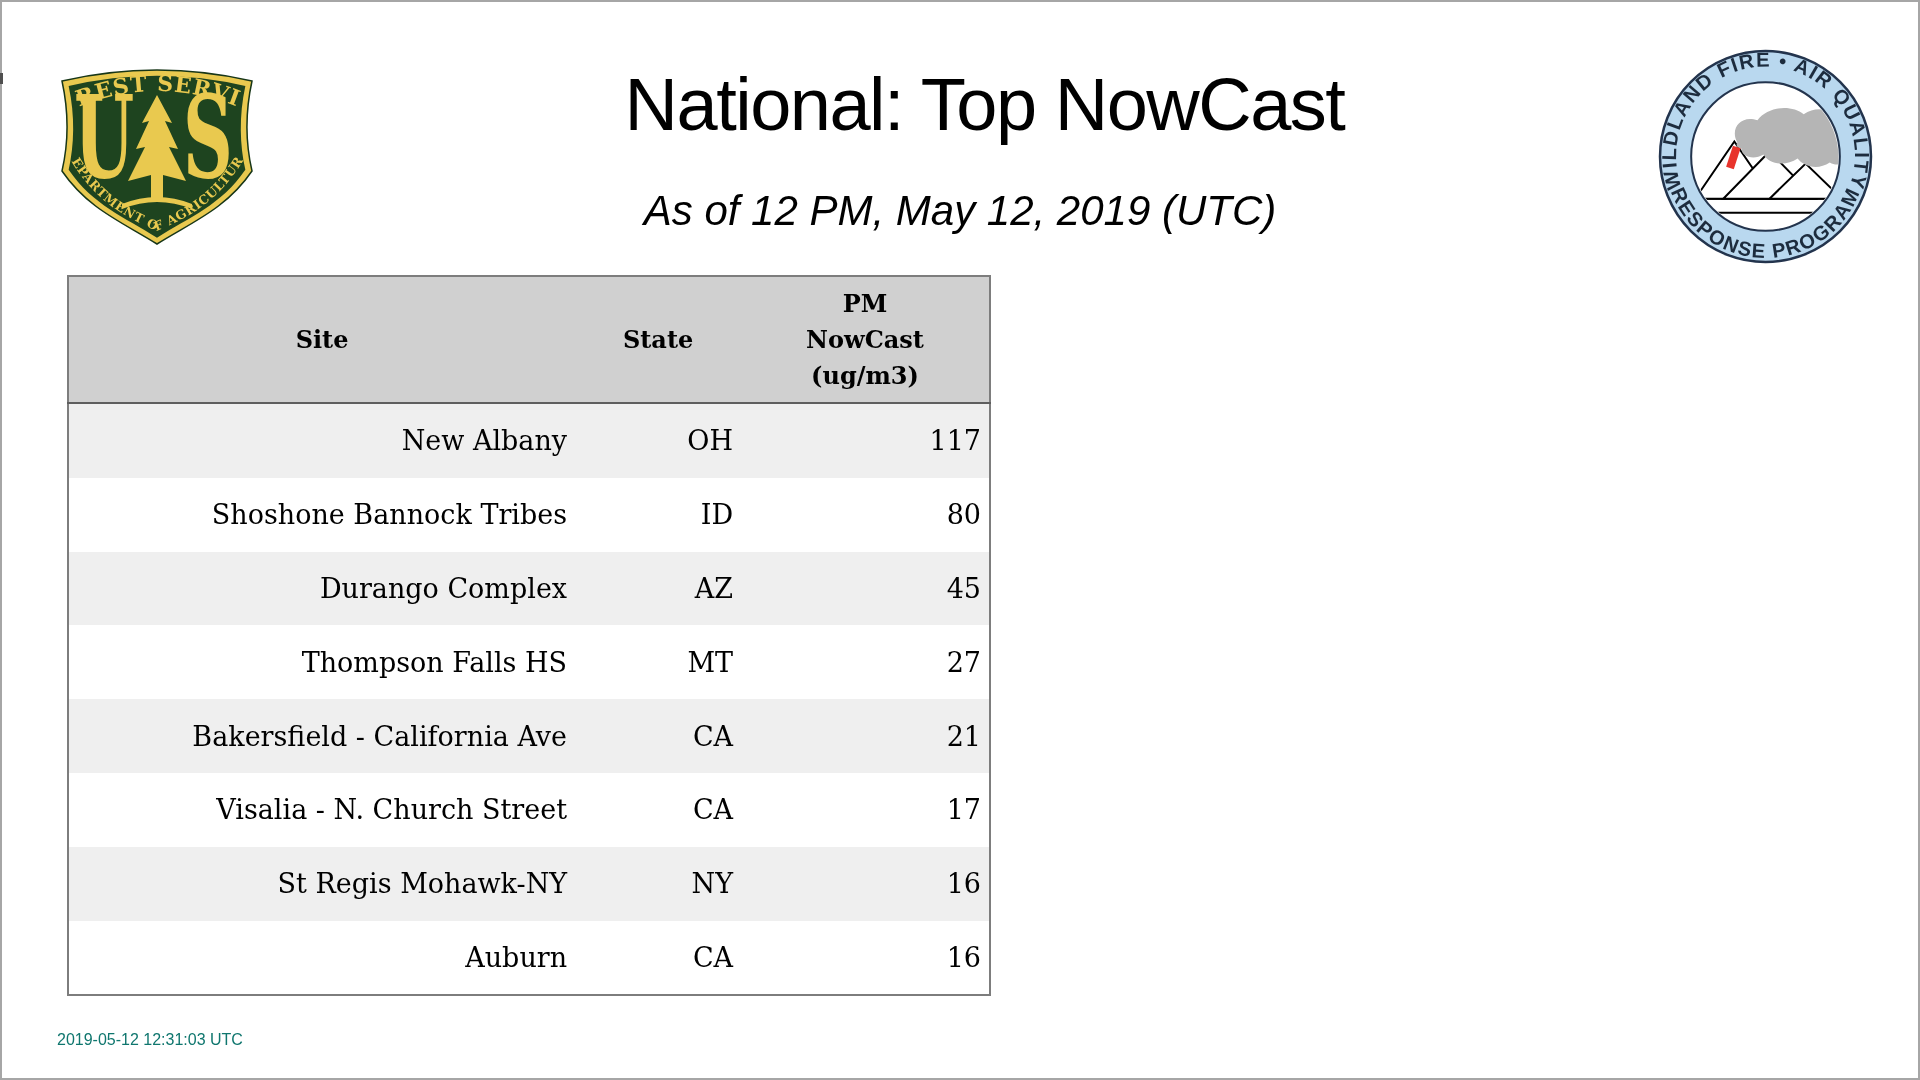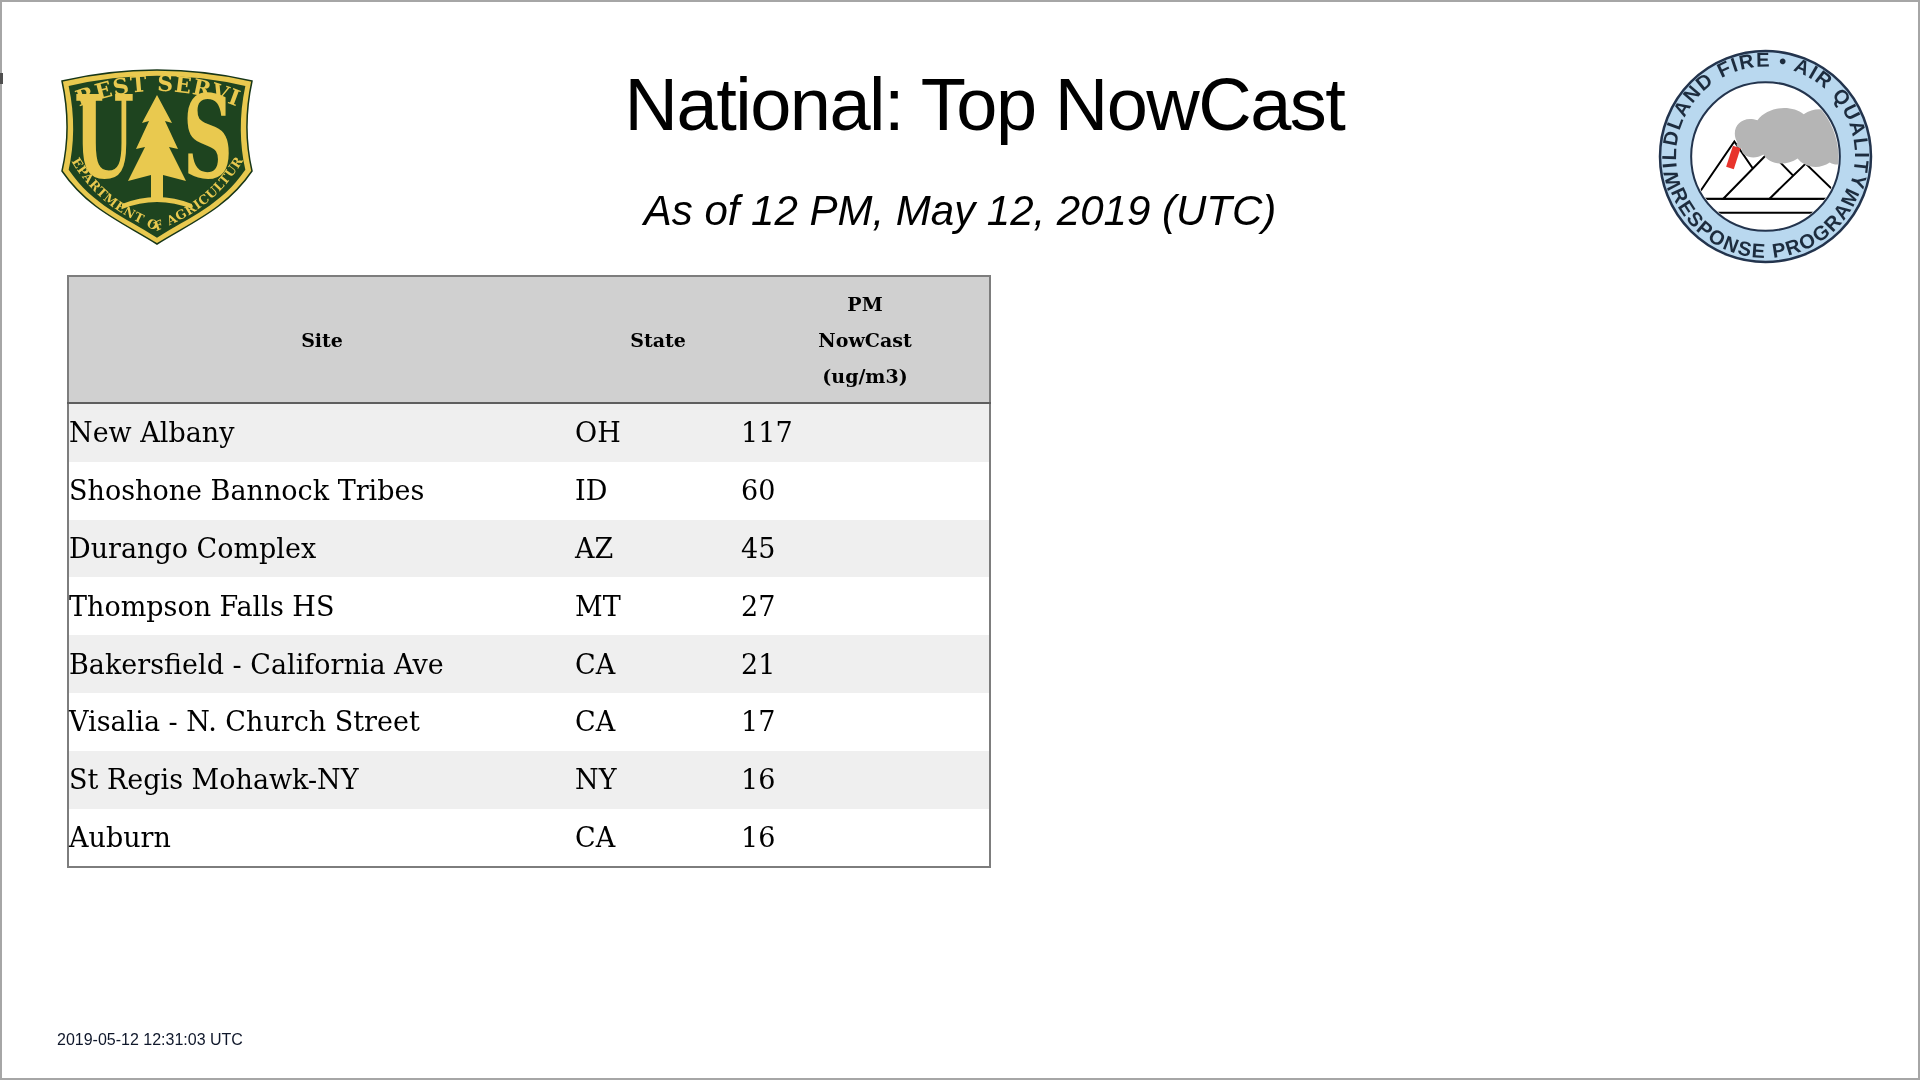--- a/index.html
+++ b/index.html
@@ -26,32 +26,32 @@
     position:absolute;left:67px;top:275px;width:924px;
     border-collapse:collapse;table-layout:fixed;
     border:2px solid #7d7d7d;
     font-family:"DejaVu Serif","Liberation Serif",serif;
   }
   table.nowcast col.c-site{width:55%;}
   table.nowcast col.c-state{width:18%;}
   table.nowcast col.c-value{width:27%;}
   table.nowcast th{
     height:125px;background:#d0d0d0;border-bottom:2px solid #5e5e5e;
-    font-size:19px;font-weight:bold;text-align:center;vertical-align:middle;
+    font-size:24px;font-weight:bold;text-align:center;vertical-align:middle;
     white-space:pre-line;line-height:36px;padding:0;
   }
   table.nowcast td{
-    height:57.8px;font-size:27px;text-align:left;vertical-align:middle;padding:0;
+    height:57.8px;font-size:27px;text-align:right;vertical-align:middle;padding:8px;
   }
   table.nowcast tbody tr:nth-child(odd){background:#efefef;}
   table.nowcast tbody tr:nth-child(even){background:#ffffff;}
 
   .timestamp{
     position:absolute;left:57px;top:1030px;
-    font-size:16px;line-height:1.2;color:#0f172a;
+    font-size:16px;line-height:1.2;color:#0f766e;
   }
 </style>
 </head>
 <body>
 
 <div class="frame"></div>
 <div class="edge-artifact"></div>
 
 <svg class="usfs-logo" viewBox="0 0 210 200" aria-hidden="true">
   <path d="M 10 30 Q 105 8 200 30 C 193 62 194 94 200 120 C 174 158 140 171 105 193 C 70 171 36 158 10 120 C 16 94 17 62 10 30 Z" fill="#e9c94f" stroke="#173618" stroke-width="1.5"></path>
@@ -121,21 +121,21 @@
   <tbody>
 
   <tr>
       <td>New Albany</td>
       <td>OH</td>
       <td>117</td>
     </tr>
       <tr>
       <td>Shoshone Bannock Tribes</td>
       <td>ID</td>
-      <td>60</td>
+      <td>80</td>
     </tr>
       <tr>
       <td>Durango Complex</td>
       <td>AZ</td>
       <td>45</td>
     </tr>
       <tr>
       <td>Thompson Falls HS</td>
       <td>MT</td>
       <td>27</td>

